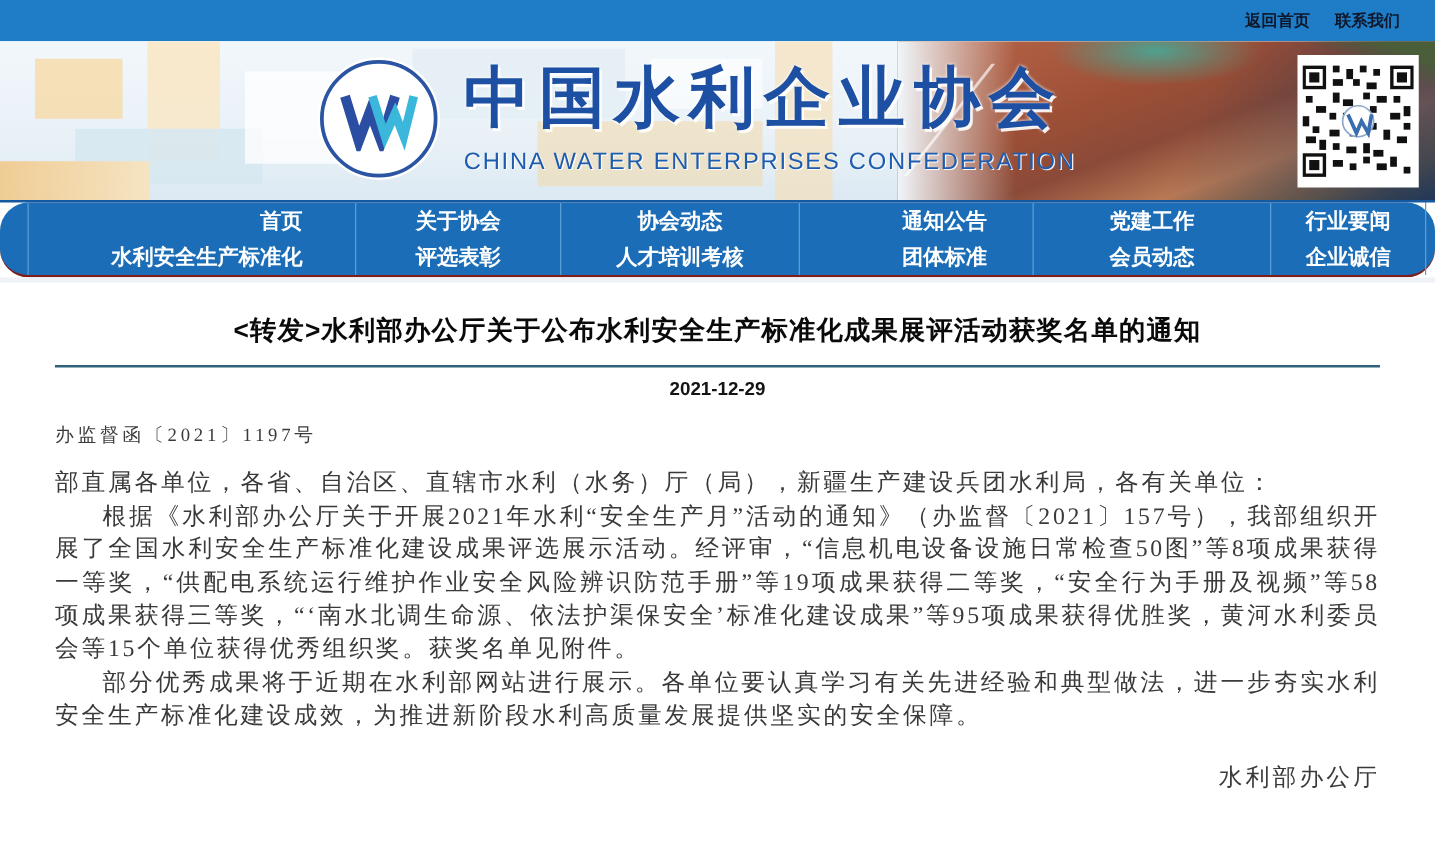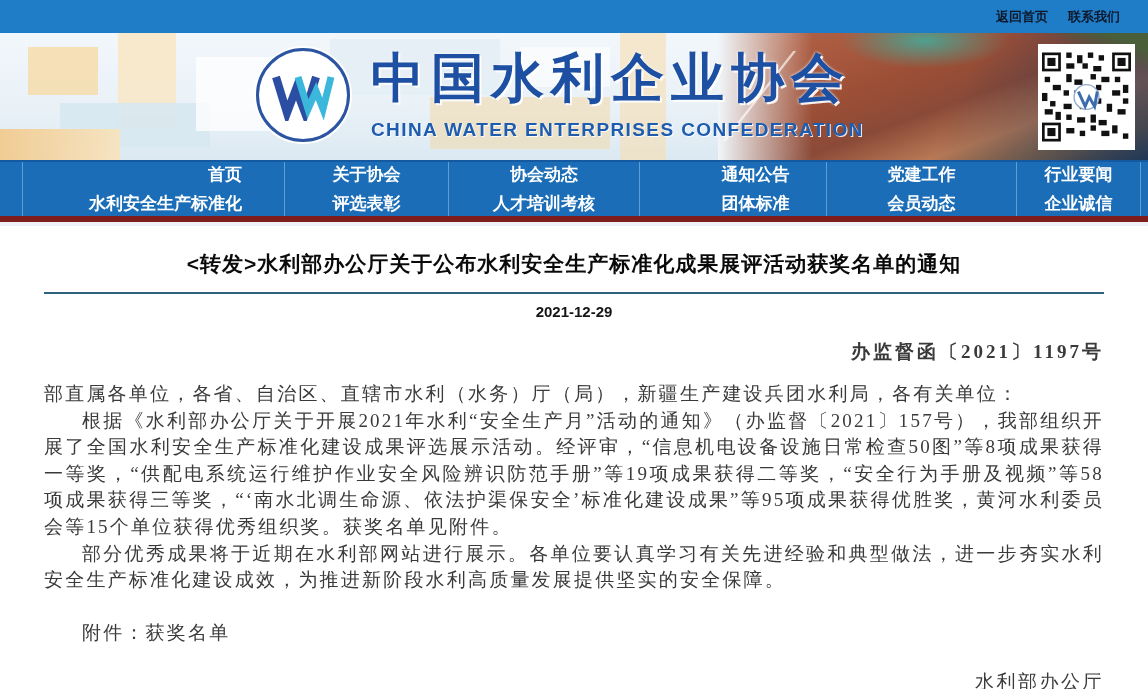--- a/index.html
+++ b/index.html
@@ -26,50 +26,50 @@
   }
   .photo-path { position:absolute; top:18px; right:240px; width:150px; height:90px;
                 border-left:3px solid rgba(255,255,255,.65); transform:skewX(-38deg); }
   .logo { position:absolute; left:256px; top:15px; width:94px; height:94px;
           background:#fff; border:3px solid #2b54a3; border-radius:50%;
           display:flex; align-items:center; justify-content:center;
           box-shadow:0 0 0 2px #fff; }
   .brand { position:absolute; left:347px; top:10px;margin-left:24px; }
   .brand-cn { font-size:53px; font-weight:bold; color:#1d4fa3; letter-spacing:7px;
               text-shadow:0 0 3px #fff, 2px 2px 0 rgba(255,255,255,.9); white-space:nowrap; }
-  .brand-en { font-size:19px; font-weight:bold; color:#1d5cae; letter-spacing:1.4px;
+  .brand-en { font-size:19px; font-weight:normal; color:#1d5cae; letter-spacing:1.4px;
               margin-top:4px; text-shadow:1px 1px 0 rgba(255,255,255,.9); white-space:nowrap; }
   .qr { position:absolute; right:13px; top:11px; width:97px; height:106px;
         background:#fff; padding:4px; }
   .qr svg { width:100%; height:100%; }
 
   
   .nav { height:60px; background:#1a6db6; display:flex;
-         border-bottom:6px solid #7f1d1d; }
+         border-bottom:2px solid #7f1d1d;border-radius:23px; }
   .nav-spacer { width:22px; }
   .nav-spacer-r { width:8px; border-left:1px solid #5b9fd4; }
   .nav-col { border-left:1px solid #5b9fd4; display:flex; flex-direction:column;
              justify-content:center; gap:3px; cursor:pointer; }
   .nav-col div { color:#fff; font-size:17px; font-weight:bold; text-align:center;
                  line-height:26px; white-space:nowrap; }
   .nav-col.c0 { width:262px; } .nav-col.c0 div { text-align:right; padding-right:42px; }
   .nav-col.c1 { width:164px; } .nav-col.c2 { width:191px; }
   .nav-col.c3 { width:187px;padding-left:45px; } .nav-col.c4 { width:190px; }
   .nav-col.c5 { width:124px; }
   .nav-strip { height:4px; background:#eef2f6; }
 
   
   .content { padding:24px 44px 0 44px; }
   .art-title { text-align:center; font-size:21px; font-weight:bold; color:#0a0a0a;
                letter-spacing:1px; }
   .rule { height:2px; background:#2e617c; margin-top:14px; }
   .art-date { text-align:center; font-size:15px; font-weight:bold; color:#141414;
               margin-top:9px; }
   .doc { font-family:"Liberation Serif", serif; color:#3a3a3a; }
-  .doc-num { text-align:right; font-size:19px; letter-spacing:3px; margin-top:19px;font-weight:bold; }
+  .doc-num { text-align:left; font-size:15px; letter-spacing:3px; margin-top:19px; }
   .doc-body { margin-top:16px; font-size:19px; line-height:26.6px; letter-spacing:2.2px;
               text-align:justify; }
   .doc-body p.indent { text-indent:2em; }
   .attachment { margin-top:26px; font-size:19px; letter-spacing:2.2px; text-indent:2em; }
   .signature { margin-top:22px; text-align:right; font-size:19px; letter-spacing:2.5px;
                line-height:27px; }
 </style>
 </head>
 <body>
 
@@ -200,19 +200,18 @@
   <div class="rule"></div>
   <div class="art-date">2021-12-29</div>
 
   <div class="doc">
     <div class="doc-num">办监督函〔2021〕1197号</div>
     <div class="doc-body">
       <p>部直属各单位，各省、自治区、直辖市水利（水务）厅（局），新疆生产建设兵团水利局，各有关单位：</p>
       <p class="indent">根据《水利部办公厅关于开展2021年水利“安全生产月”活动的通知》（办监督〔2021〕157号），我部组织开展了全国水利安全生产标准化建设成果评选展示活动。经评审，“信息机电设备设施日常检查50图”等8项成果获得一等奖，“供配电系统运行维护作业安全风险辨识防范手册”等19项成果获得二等奖，“安全行为手册及视频”等58项成果获得三等奖，“‘南水北调生命源、依法护渠保安全’标准化建设成果”等95项成果获得优胜奖，黄河水利委员会等15个单位获得优秀组织奖。获奖名单见附件。</p>
       <p class="indent">部分优秀成果将于近期在水利部网站进行展示。各单位要认真学习有关先进经验和典型做法，进一步夯实水利安全生产标准化建设成效，为推进新阶段水利高质量发展提供坚实的安全保障。</p>
     </div>
-    <div class="attachment">附件：获奖名单</div>
     <div class="signature">
       <div>水利部办公厅</div>
 
     </div>
   </div>
 </div>
 
 </body></html>

